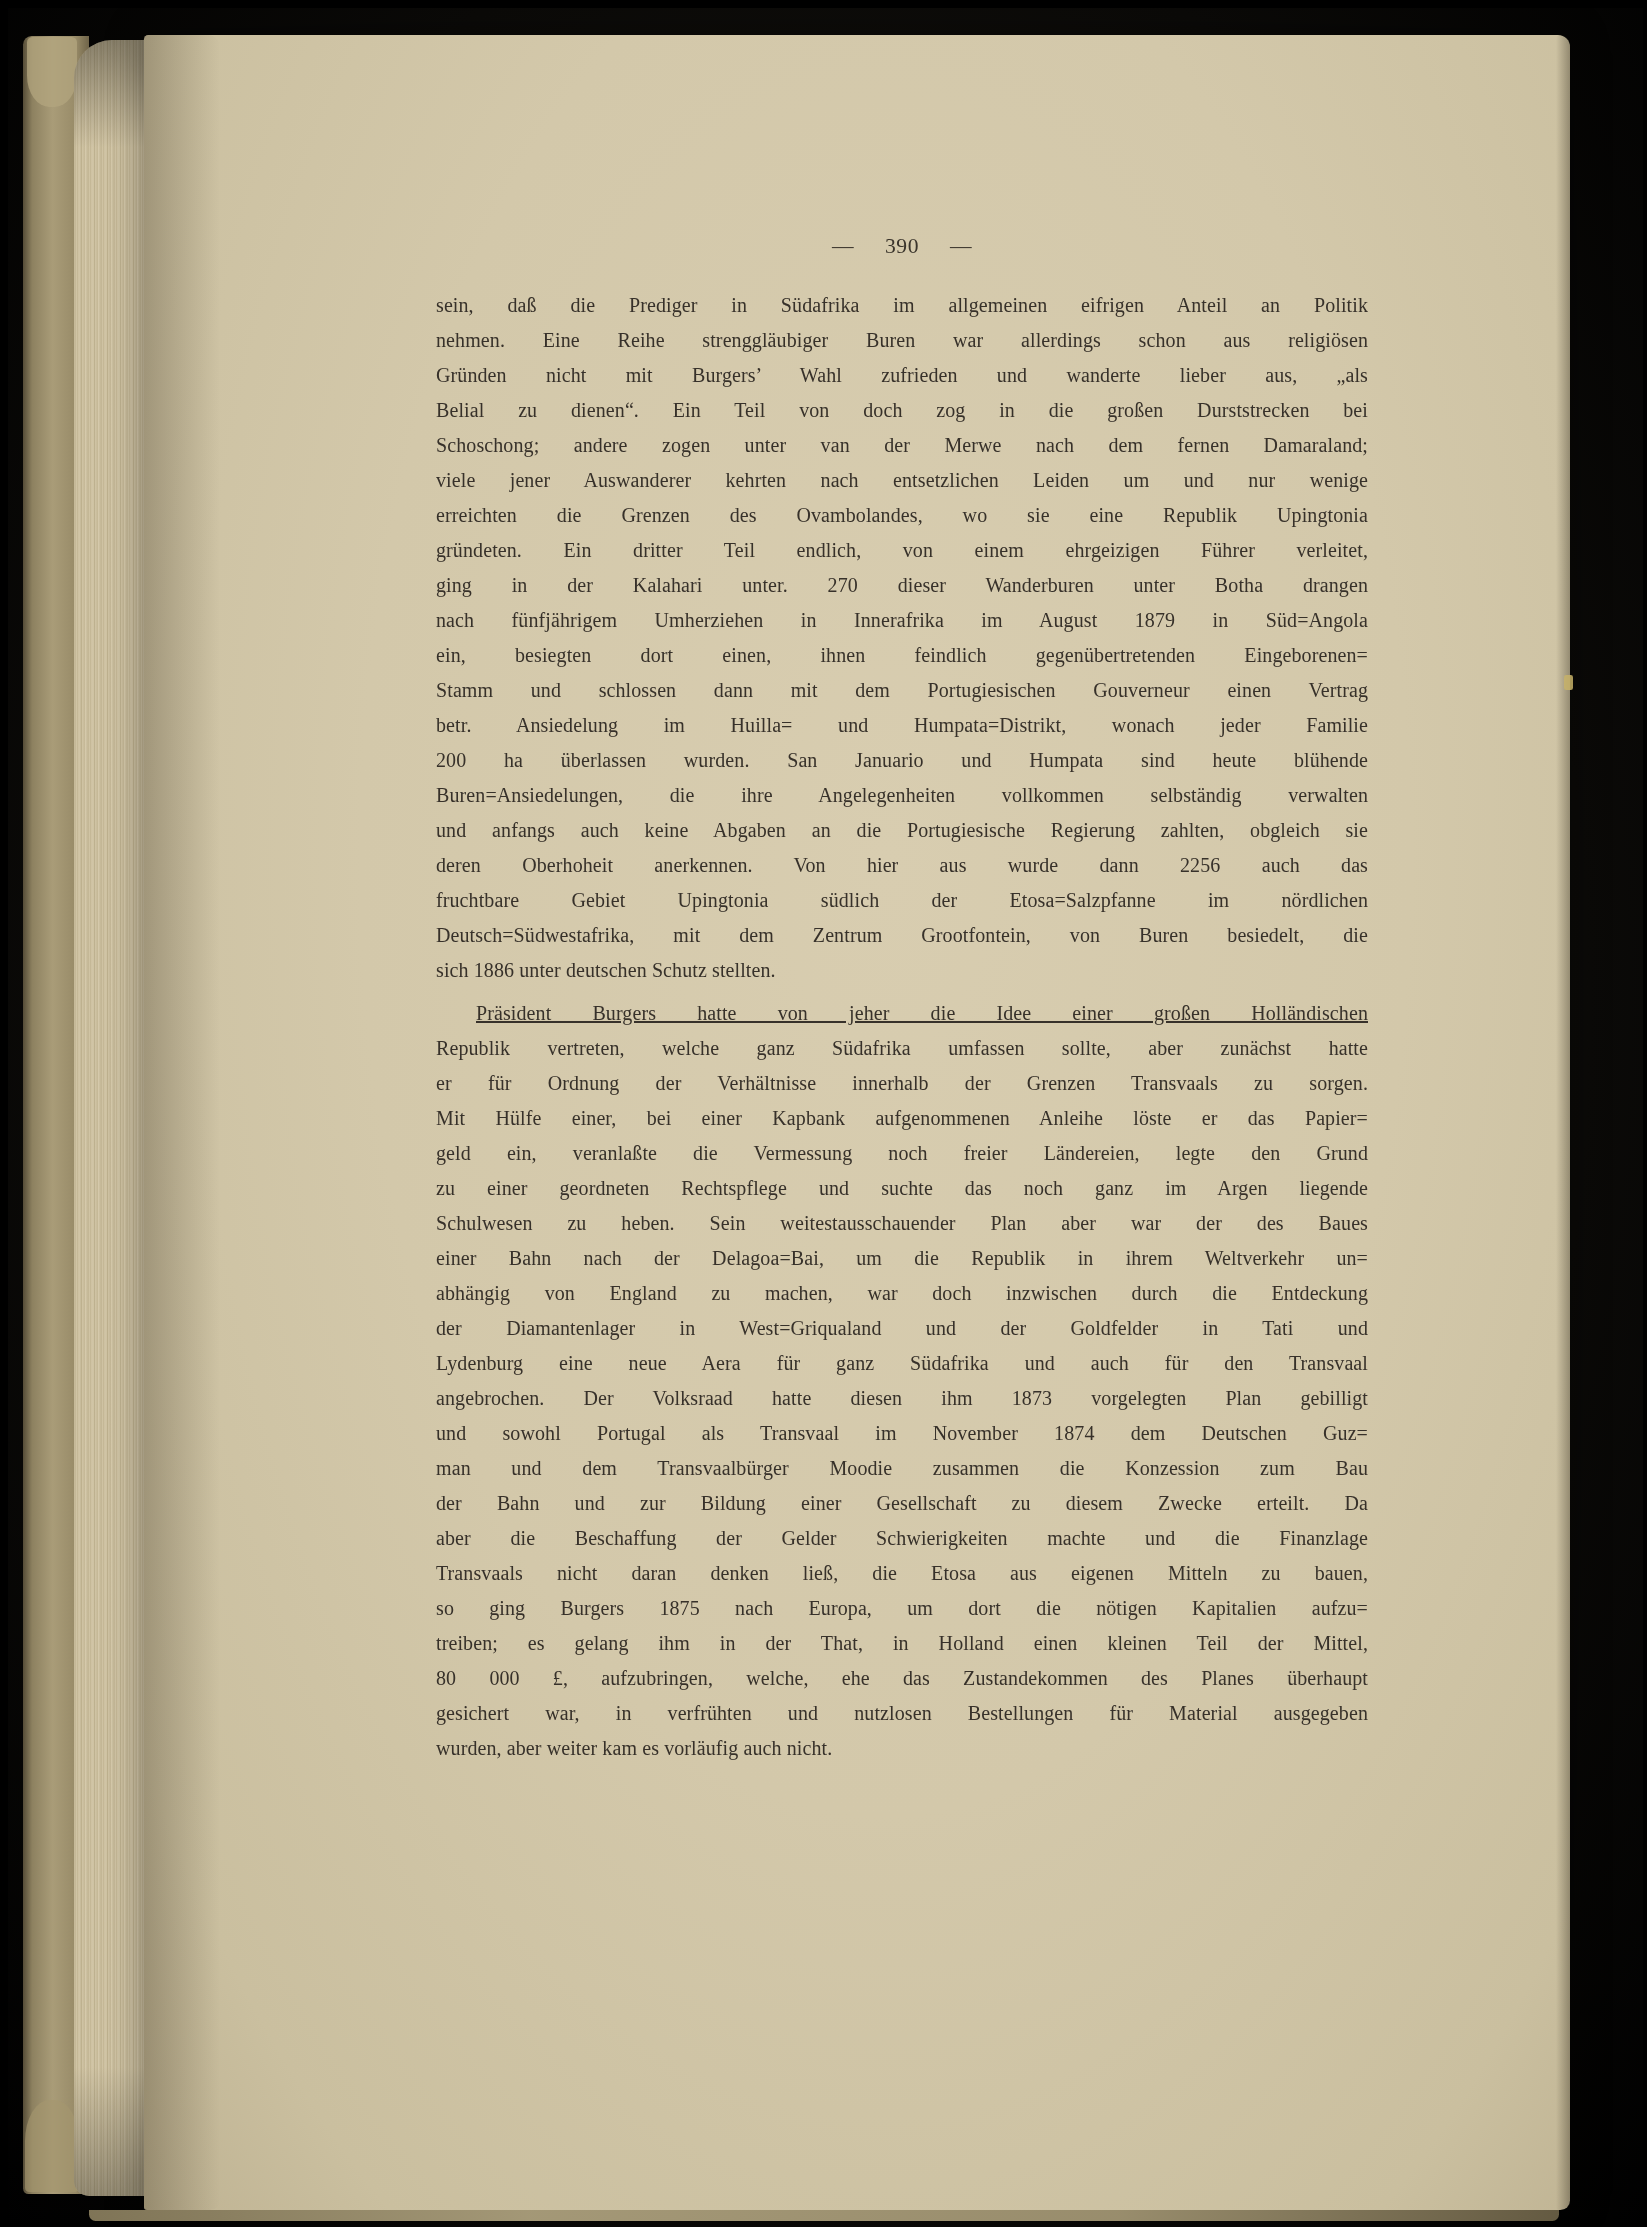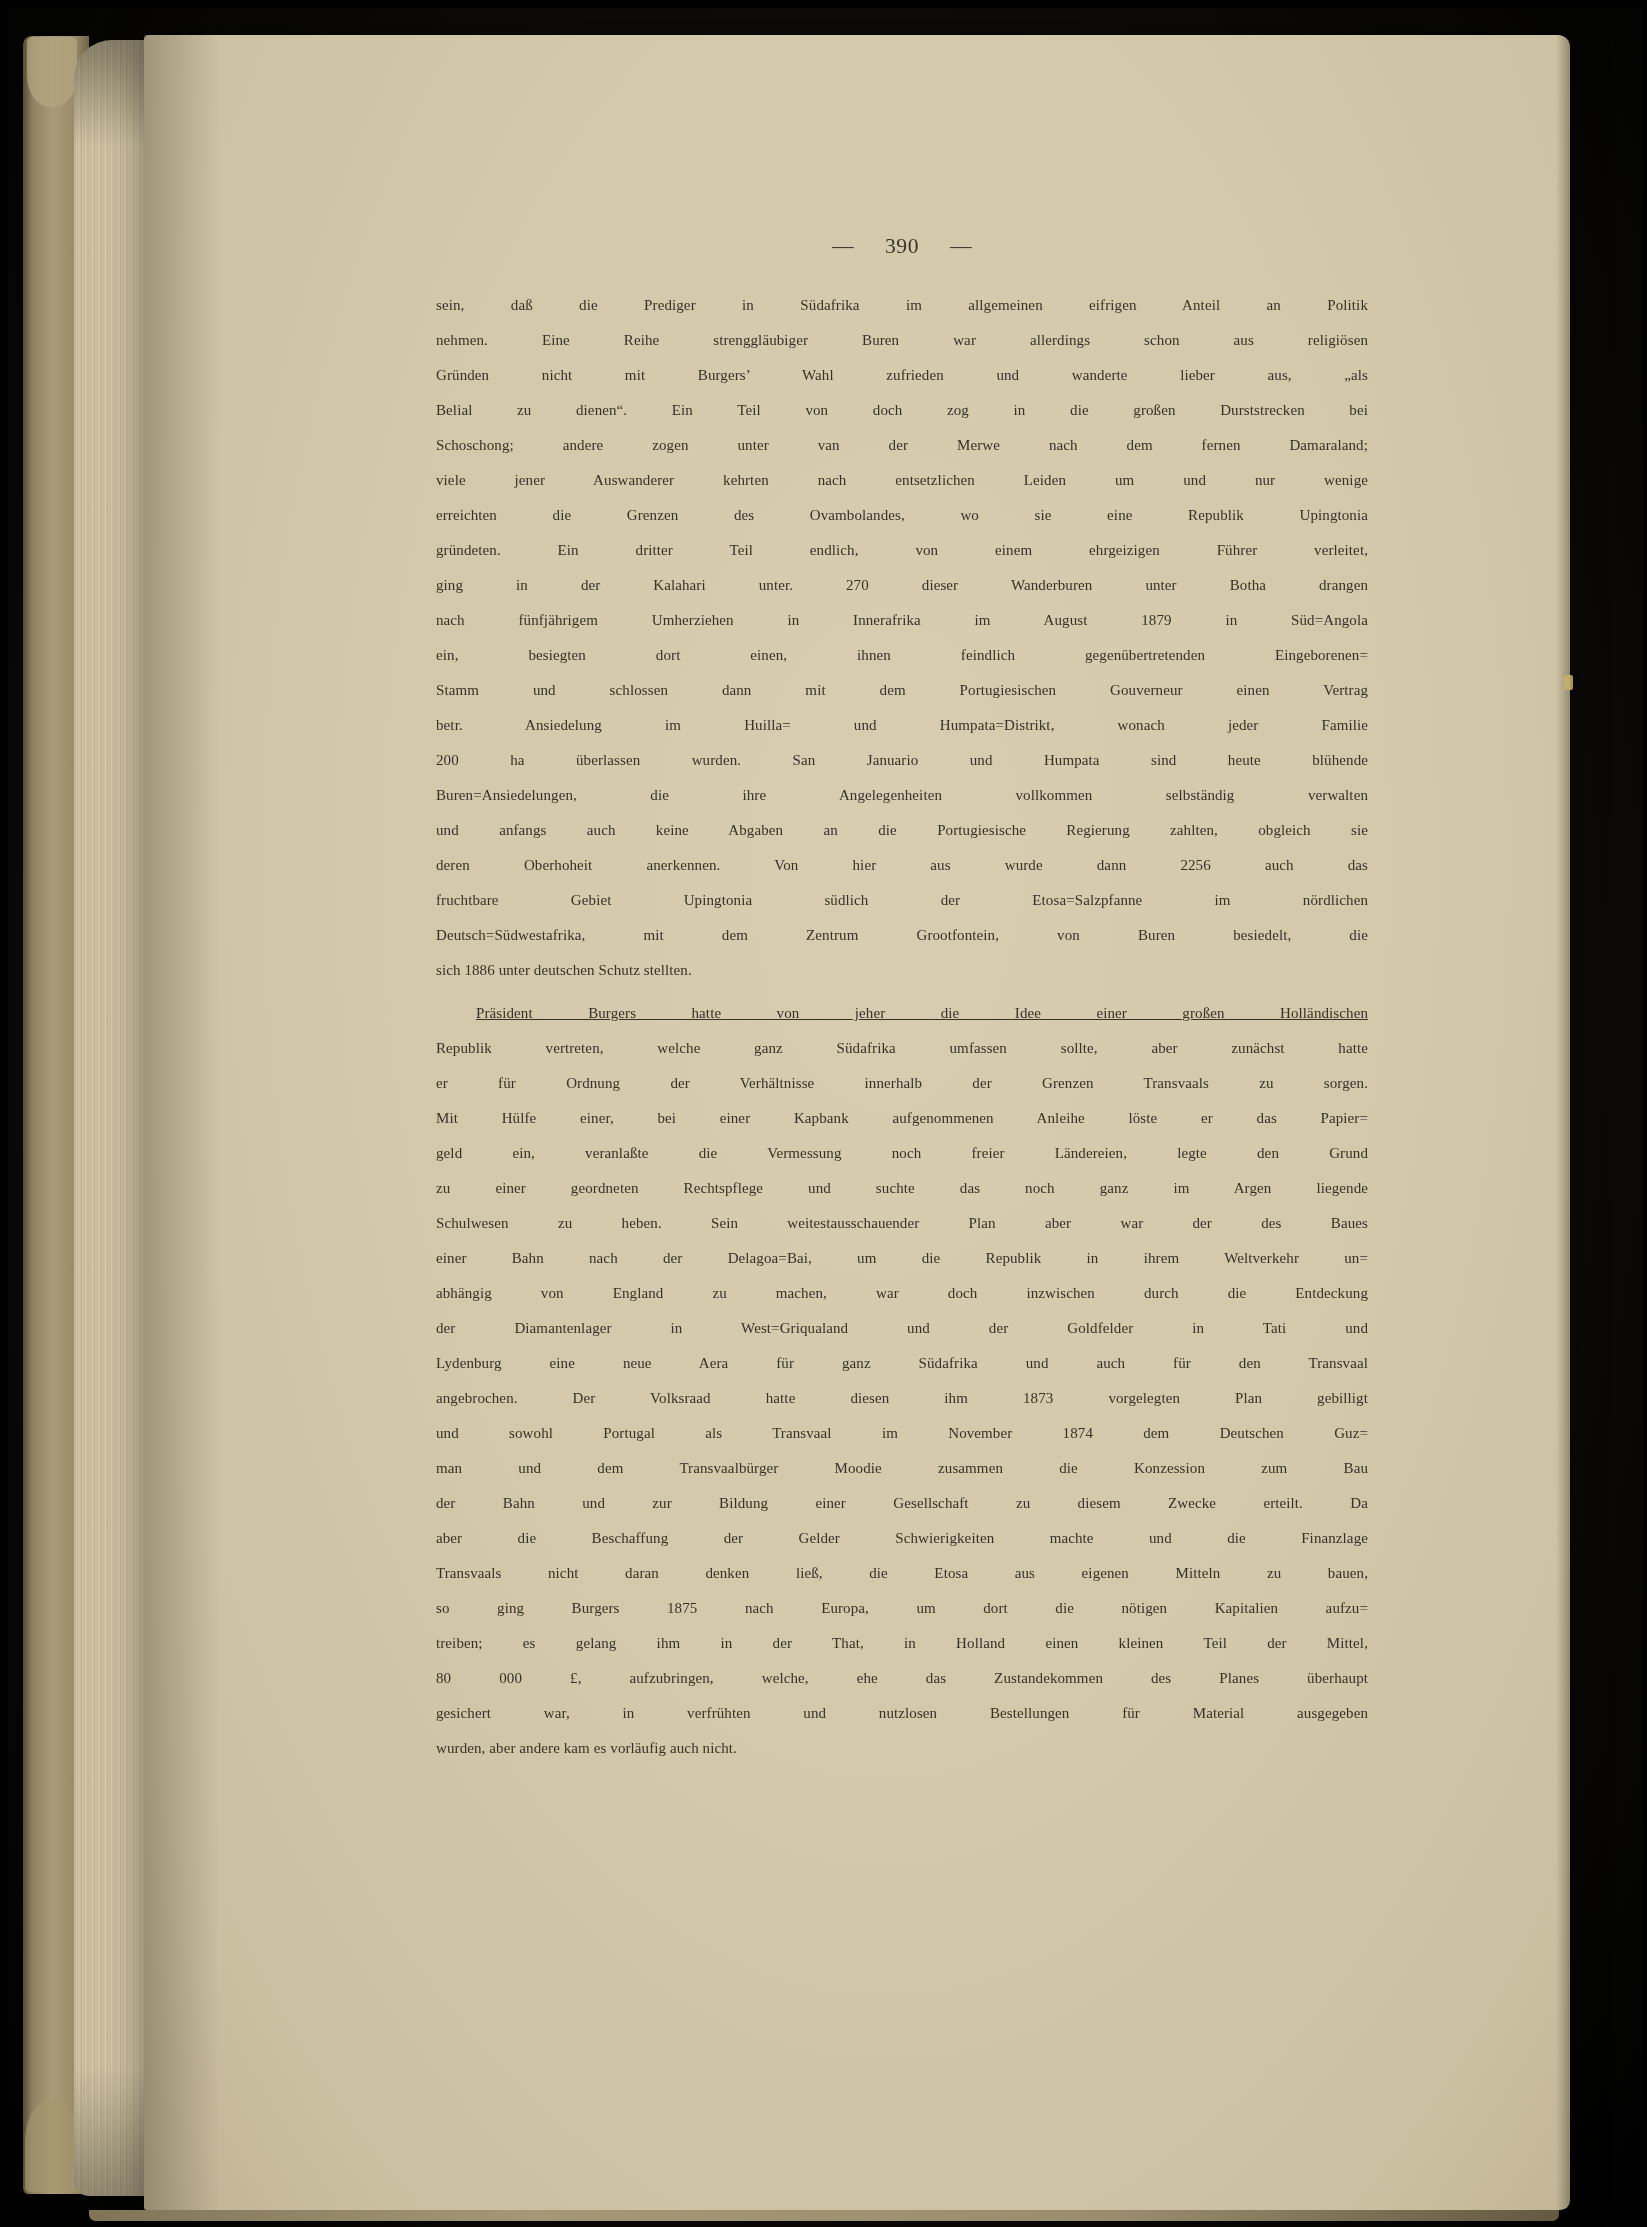--- a/index.html
+++ b/index.html
@@ -70,21 +70,21 @@
   .text-block {
     position:absolute; left:276px; top:190px; width:964px;
     color:#37312a;
   }
   .page-number {
     font-size:21.6px; line-height:27px; text-align:center; letter-spacing:0.5px;
     margin-bottom:16px; color:#3a342b;
   }
   .page-number .num { margin:0 23px; }
   .line {
-    font-size:15px; line-height:27px;
+    font-size:20px; line-height:27px;
     text-align:justify; text-align-last:justify;
     letter-spacing:0.1px;
   }
   .line.last { text-align-last:left; }
   .line.indent { text-indent:40px;text-decoration:underline; }
 </style>
 </head>
 <body>
 
 <div class="screen">
@@ -134,21 +134,21 @@
             <div class="line">angebrochen. Der Volksraad hatte diesen ihm 1873 vorgelegten Plan gebilligt</div>
             <div class="line">und sowohl Portugal als Transvaal im November 1874 dem Deutschen Guz=</div>
             <div class="line">man und dem Transvaalbürger Moodie zusammen die Konzession zum Bau</div>
             <div class="line">der Bahn und zur Bildung einer Gesellschaft zu diesem Zwecke erteilt. Da</div>
             <div class="line">aber die Beschaffung der Gelder Schwierigkeiten machte und die Finanzlage</div>
             <div class="line">Transvaals nicht daran denken ließ, die Etosa aus eigenen Mitteln zu bauen,</div>
             <div class="line">so ging Burgers 1875 nach Europa, um dort die nötigen Kapitalien aufzu=</div>
             <div class="line">treiben; es gelang ihm in der That, in Holland einen kleinen Teil der Mittel,</div>
             <div class="line">80 000 £, aufzubringen, welche, ehe das Zustandekommen des Planes überhaupt</div>
             <div class="line">gesichert war, in verfrühten und nutzlosen Bestellungen für Material ausgegeben</div>
-            <div class="line last">wurden, aber andere kam es vorläufig auch nicht.</div>
+            <div class="line last">wurden, aber weiter kam es vorläufig auch nicht.</div>
           </div>
         </div>
     </div>
   </div>
 
   <div class="bottom-edge"></div>
   <div class="margin-mark"></div>
 </div>
 
 

